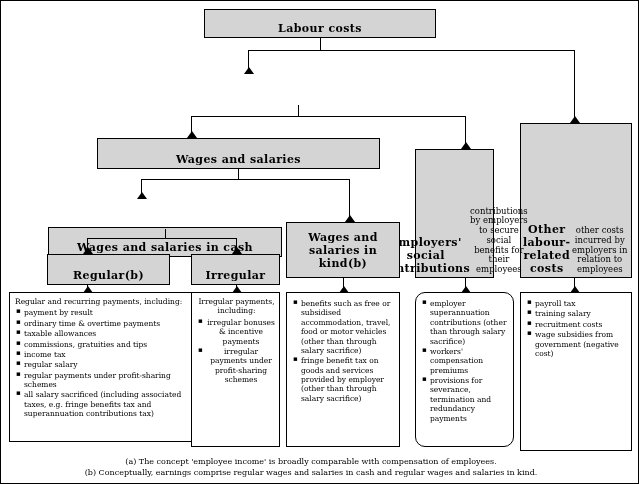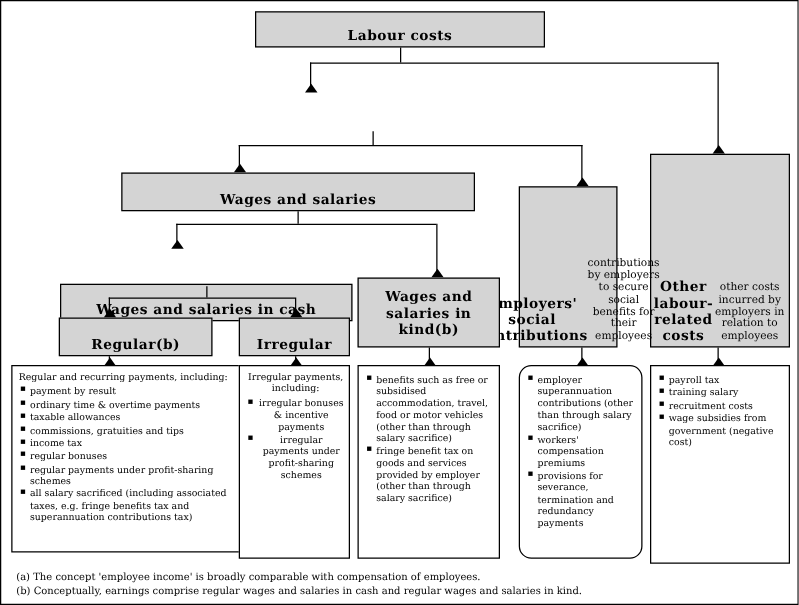--- a/index.html
+++ b/index.html
@@ -84,25 +84,26 @@
   .arrow-up {
     position: absolute;
     width: 0;
     height: 0;
     border-left: 5px solid transparent;
     border-right: 5px solid transparent;
     border-bottom: 7px solid #000000;
   }
   .notes {
     position: absolute;
-    left: 12px;
+    left: 0;
     bottom: 4px;
     width: 620px;
     font-size: 8px;
     line-height: 1.35;
+    text-align: center;
   }
   .notes div { white-space: nowrap; }
 </style>
 </head>
 <body>
 
 <div id="page">
 
   <div class="box" style="left:203px; top:8px; width:232px; height:29px;">
     <span>Labour costs</span>
@@ -179,21 +180,21 @@
   <div class="arrow-up" style="left:569px; top:285px;"></div>
 
   <div class="listbox" style="left:8px; top:291px; width:184px; height:150px;">
     <span class="lead">Regular and recurring payments, including:</span>
     <ul>
       <li>payment by result</li>
       <li>ordinary time &amp; overtime payments</li>
       <li>taxable allowances</li>
       <li>commissions, gratuities and tips</li>
       <li>income tax</li>
-      <li>regular bonuses</li>
+      <li>regular salary</li>
       <li>regular payments under profit-sharing schemes</li>
       <li>all salary sacrificed (including associated taxes, e.g. fringe benefits tax and superannuation contributions tax)</li>
     </ul>
   </div>
 
   <div class="listbox" style="left:190px; top:291px; width:89px; height:155px;text-align:center;">
     <span class="lead">Irregular payments, including:</span>
     <ul>
       <li>irregular bonuses &amp; incentive payments</li>
       <li>irregular payments under profit-sharing schemes</li>

